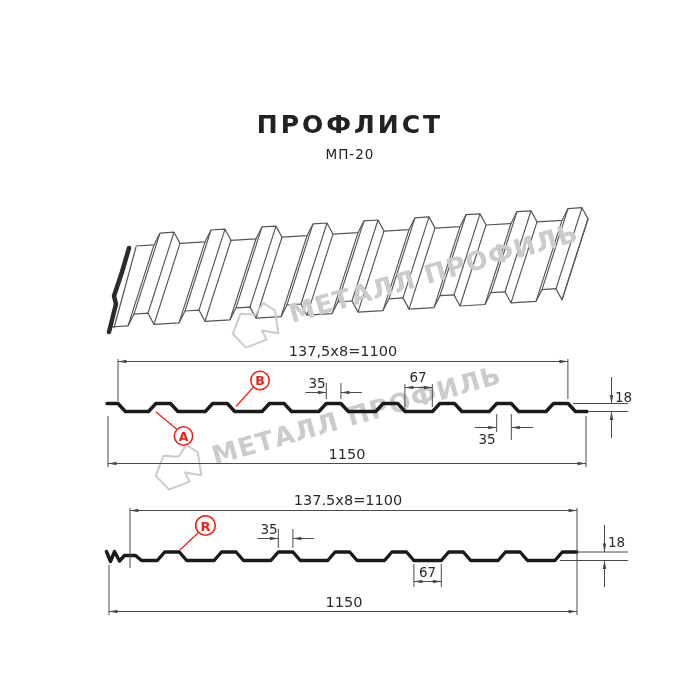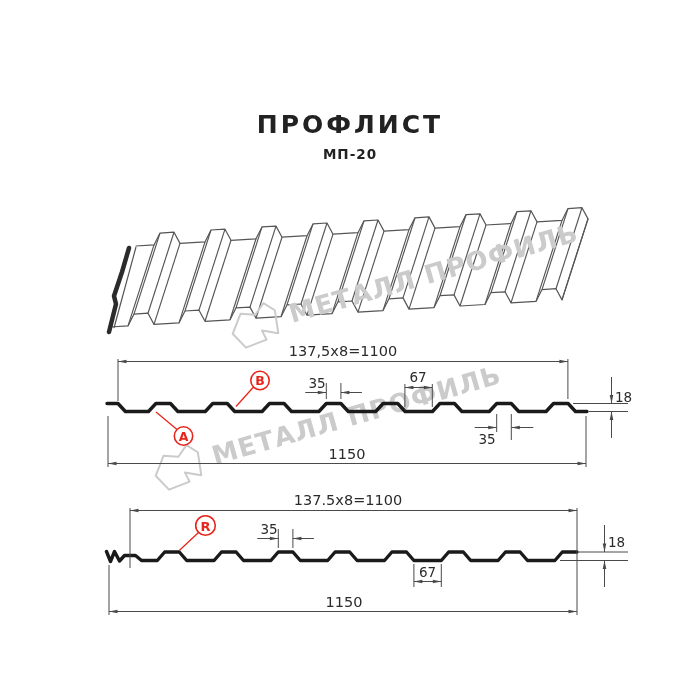--- a/index.html
+++ b/index.html
@@ -8,21 +8,21 @@
   .layer{position:absolute;left:0;top:0;width:700px;height:700px;}
   #svg3d{z-index:1;}
   .wm{position:absolute;z-index:2;display:flex;align-items:center;gap:9px;color:#cbcbcb;
       font-weight:700;font-size:26px;letter-spacing:1px;white-space:nowrap;
       transform:rotate(-16deg);transform-origin:left center;}
   .wm-logo{flex:0 0 auto;}
   #svgS{z-index:3;}
   .title{position:absolute;left:0;top:62px;width:700px;text-align:center;z-index:4;
          font-size:25px;font-weight:800;letter-spacing:3px;color:#222;}
   .subtitle{position:absolute;left:0;top:98px;width:700px;text-align:center;z-index:4;
-            font-size:13.5px;font-weight:700;letter-spacing:1px;color:#222;}
+            font-size:13.5px;font-weight:400;letter-spacing:1px;color:#222;}
   .footer{position:absolute;left:0;top:616px;width:700px;text-align:center;z-index:4;
           font-size:17px;font-weight:700;letter-spacing:.4px;color:#333;}
   svg text{font-family:"DejaVu Sans","Liberation Sans",sans-serif;fill:#2b2b2b;}
   text.dim{font-size:13.5px;}
   text.dimL{font-size:14.5px;}
   text.red-label{fill:#e8251c;font-size:12.5px;font-weight:700;}
 </style>
 </head>
 <body>
 

